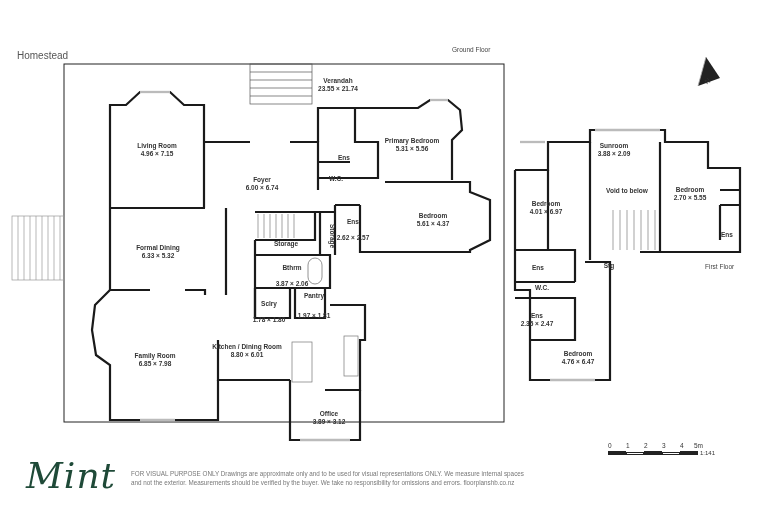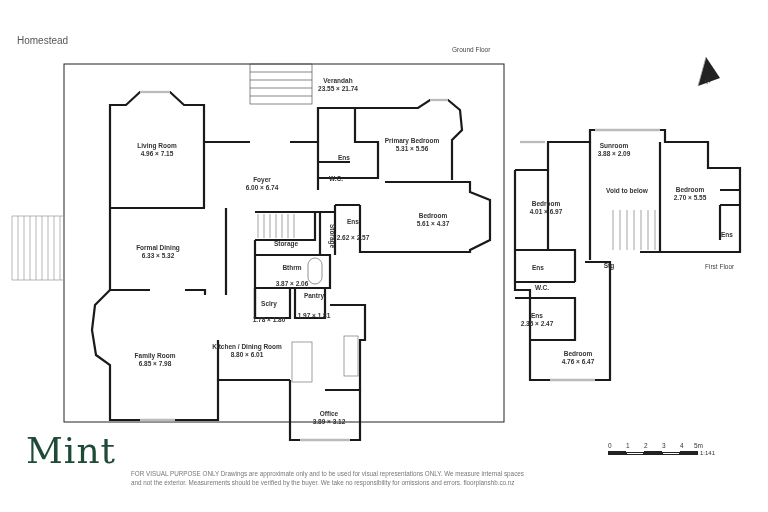--- a/index.html
+++ b/index.html
@@ -1,23 +1,23 @@
 <!DOCTYPE html>
 <html><head>
 <meta charset="utf-8">
 <style>
   html, body { margin: 0; padding: 0; background: #ffffff; }
   body { width: 768px; height: 512px; position: relative; overflow: hidden; font-family: "Liberation Sans", sans-serif; }
   .abs { position: absolute; }
-  .title { left: 17px; top: 35px; font-size: 10px; color: #555; }
+  .title { left: 17px; top: 50px; font-size: 10px; color: #555; }
   .floor-label { font-size: 6.5px; color: #444; }
   .room-name { font-size: 6.5px; font-weight: bold; fill: #333; font-family: "Liberation Sans", sans-serif; }
   .room-dim { font-size: 6.5px; font-weight: bold; fill: #333; font-family: "Liberation Sans", sans-serif; }
   svg { position: absolute; left: 0; top: 0; }
-  .logo { left: 26px; top: 430px; font-family: "DejaVu Serif", serif; font-size: 36px; color: #1f4a38; letter-spacing: 1px; }
+  .logo { left: 26px; top: 455px; font-family: "DejaVu Serif", serif; font-size: 36px; color: #1f4a38; letter-spacing: 1px; font-style: italic; }
   .disclaimer { left: 131px; top: 469px; width: 520px; font-size: 6.3px; color: #777; line-height: 9px; }
   .scale { left: 608px; top: 442px; }
   .scale-ticks { font-size: 6.5px; color: #333; }
   .scale-ratio { font-size: 6px; color: #333; }
 </style>
 </head>
 <body>
 
 <div class="abs title">Homestead</div>
 <div class="abs floor-label" style="left:452px; top:46px;">Ground Floor</div>

